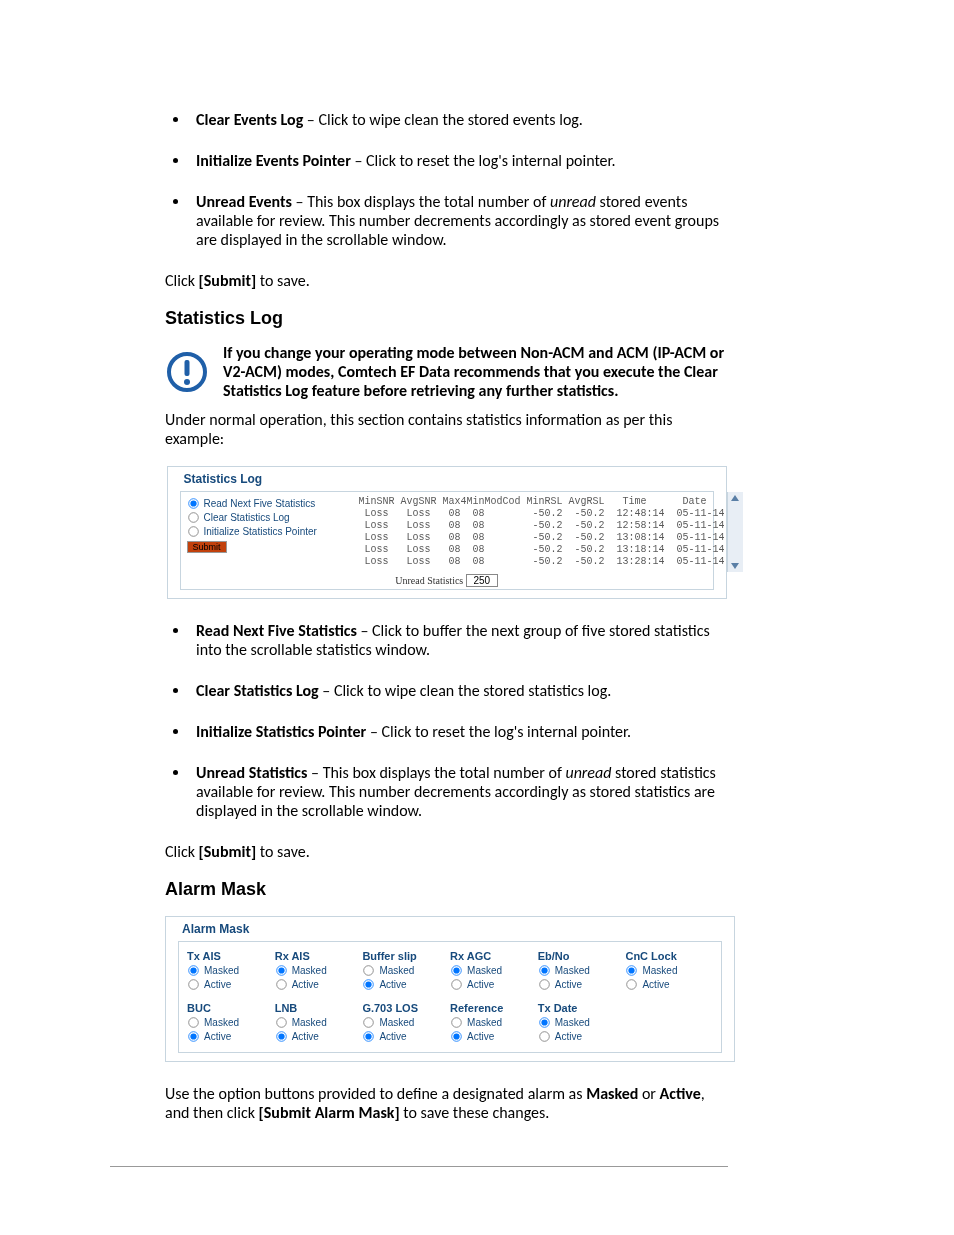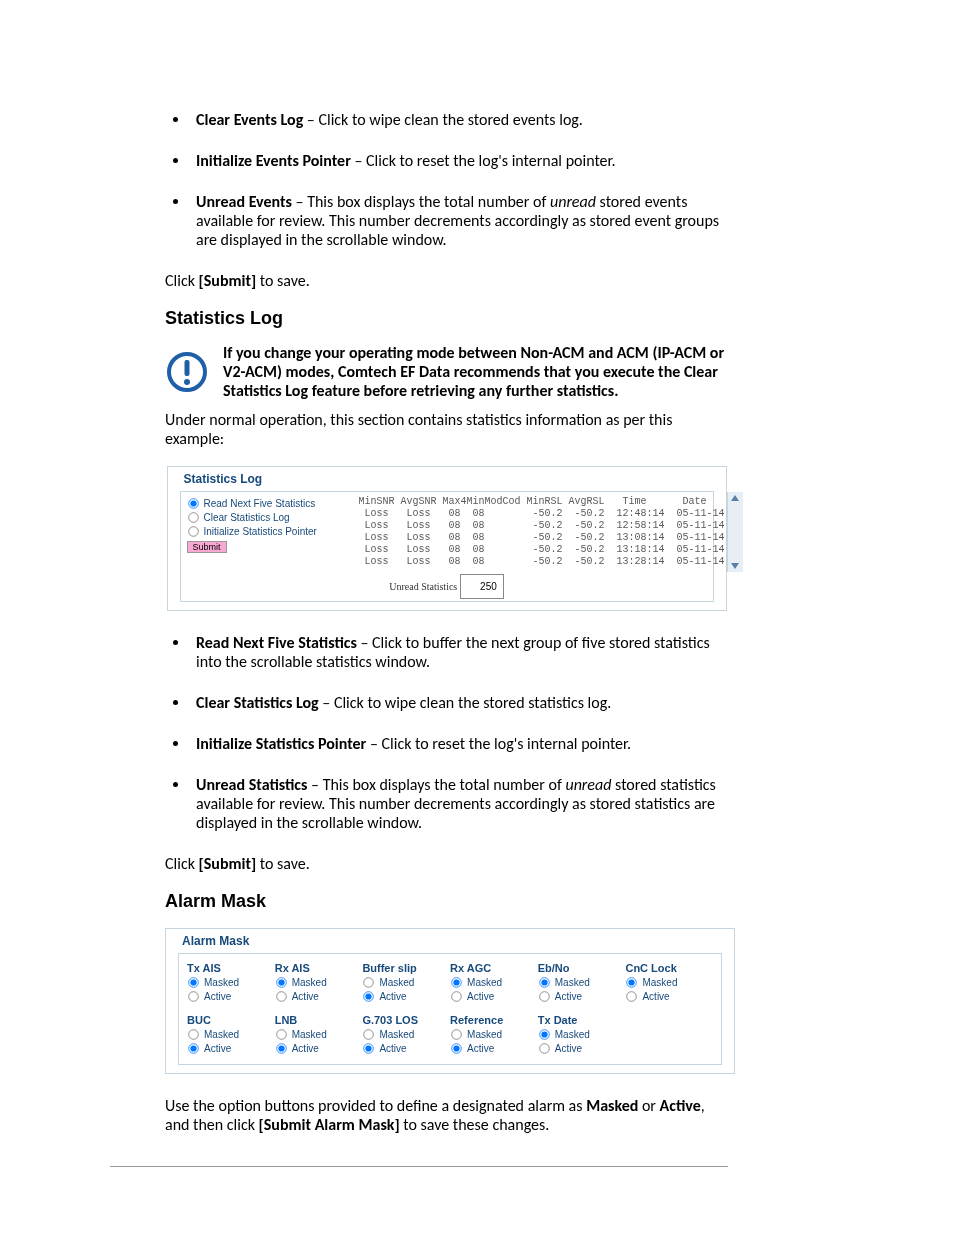--- a/index.html
+++ b/index.html
@@ -13,30 +13,30 @@
 .notice .icon{width:44px;height:44px;flex:0 0 44px;margin-right:14px}
 .notice .txt{font-weight:700}
 .figwrap{margin:16px auto 22px auto;width:560px}
 .panel{border:1px solid #c7d5df;background:#fff;font-family:Verdana,Geneva,sans-serif;font-size:10px;color:#174a7c;position:relative;padding:8px 12px 8px 12px}
 .panel .ptitle{position:relative;top:-1px;background:#fff;font-weight:700;font-size:12px;padding:0 4px;display:inline-block;margin-top:-14px}
 .panelbox{border:1px solid #c7d5df;margin-top:4px}
 .statgrid{display:flex}
 .statleft{flex:0 0 160px;padding:4px 6px 6px 6px}
 .r{display:flex;align-items:center;margin:1px 0;color:#174a7c}
 .r input[type=radio]{margin:0 4px 0 0;transform:scale(.8)}
-.subbtn{font-family:Arial;font-size:9px;padding:0 5px;border:1px solid #999;background:#f9a8d4;margin-top:2px}
+.subbtn{font-family:Arial;font-size:9px;padding:0 5px;border:1px solid #999;background:#c2410c;margin-top:2px}
 .statright{flex:1;position:relative}
 .tblscroll{position:absolute;top:0;right:0;bottom:0;width:15px;background:#e8eef5;border-left:1px solid #c7d5df;display:flex;flex-direction:column;justify-content:space-between;align-items:center}
 .tblscroll span{width:0;height:0}
 .up{border-left:4px solid transparent;border-right:4px solid transparent;border-bottom:6px solid #5a7fa6;margin-top:3px}
 .dn{border-left:4px solid transparent;border-right:4px solid transparent;border-top:6px solid #5a7fa6;margin-bottom:3px}
 .thumb{width:9px;height:20px;background:#c6d6e6;margin-top:-38px}
 .mono{font-family:Liberation Mono, monospace;font-size:10px;white-space:pre;color:#5a5a5a;padding:4px 18px 4px 6px;line-height:12px}
 .unread{font-family:Verdana;font-size:10px;text-align:center;padding:2px 0;color:#333}
-.unread input{width:30px;font-size:10px;padding:6px;border:1px solid #888;text-align:right}
+.unread input{width:30px;font-size:10px;padding:0;border:1px solid #888;text-align:center}
 .alarmcols{display:flex;flex-wrap:wrap;border:1px solid #c7d5df;padding:6px 2px 0 2px;margin-top:4px}
 .acol{width:16.3%;padding:2px 2px 8px 6px;box-sizing:border-box}
 .acol .ah{font-weight:700;color:#174a7c;font-size:11px;margin-bottom:2px}
 .centerbtn{text-align:center;margin-top:4px}
 hr.foot{border:none;border-top:1px solid #999;position:absolute;left:110px;right:110px;bottom:60px}
 em{font-style:italic}
 </style>
 </head>
 <body>
 

